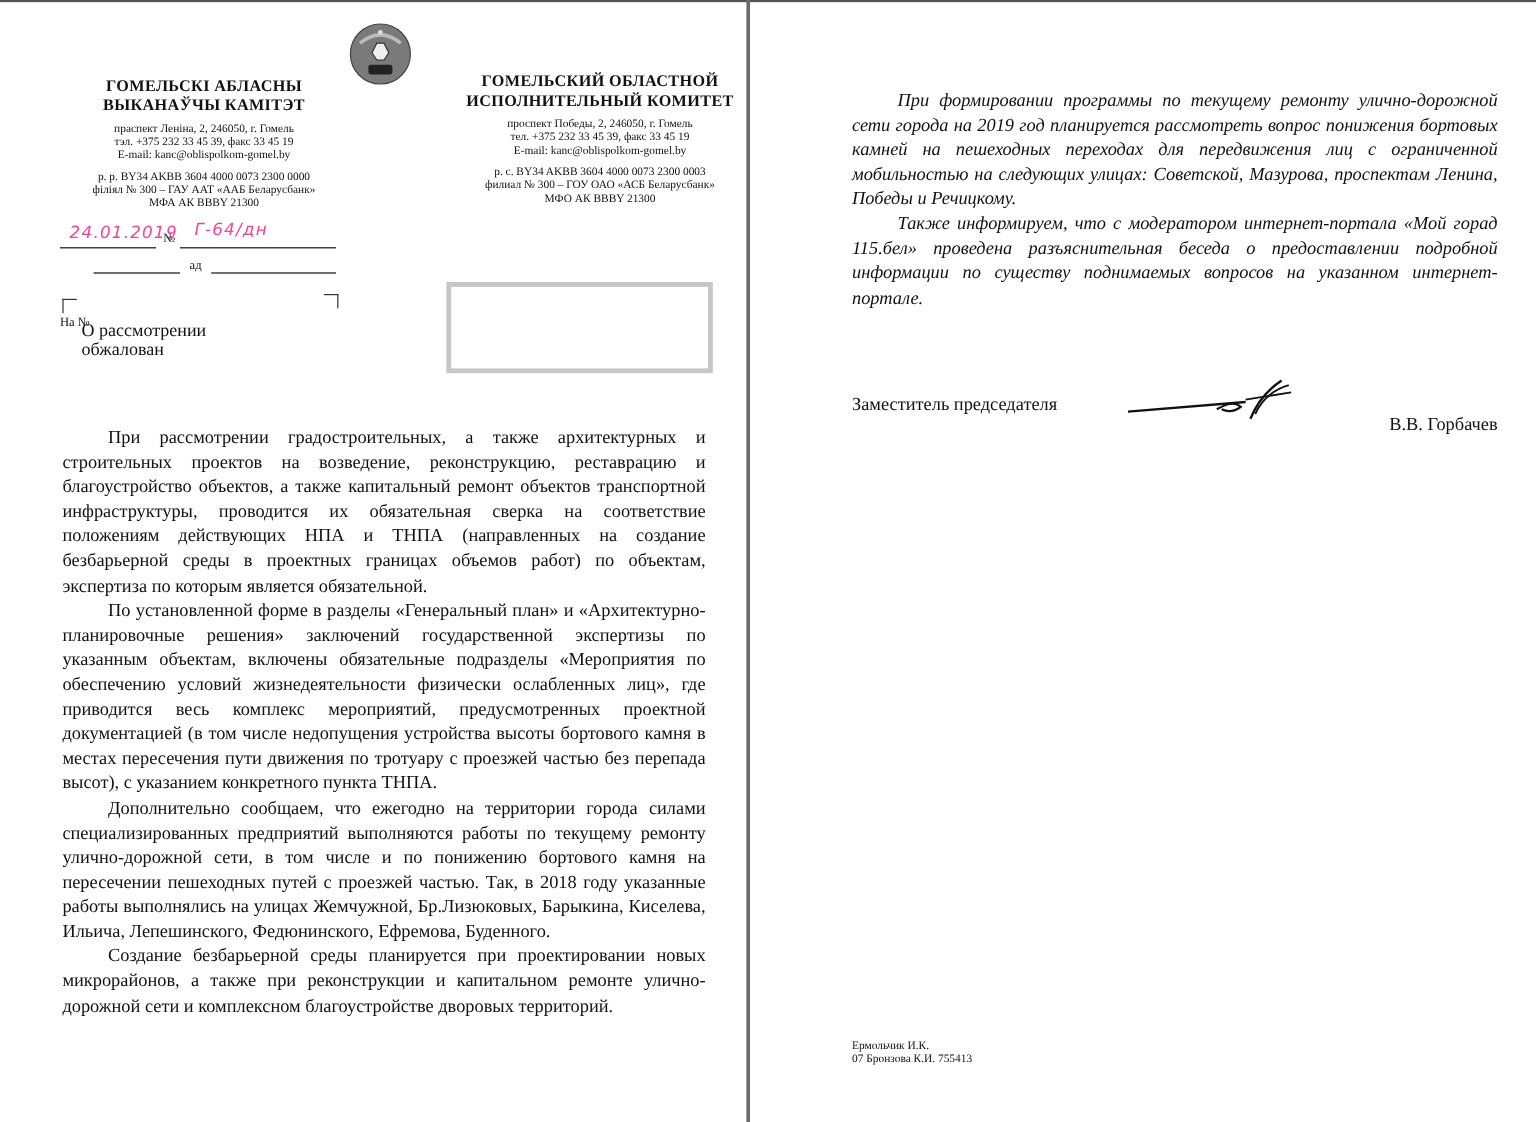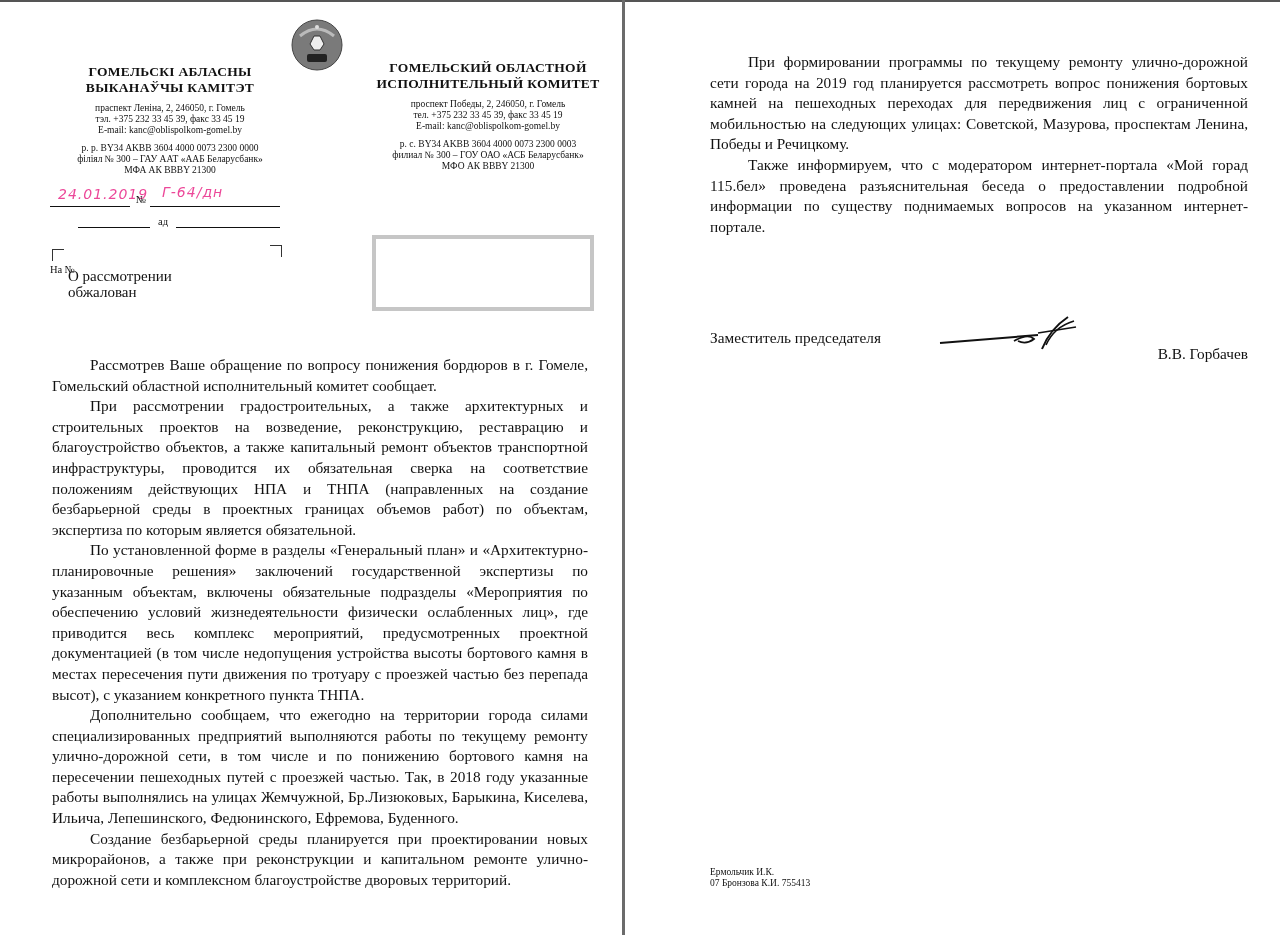--- a/index.html
+++ b/index.html
@@ -8,21 +8,21 @@
     .topbar { position: absolute; left: 0; top: 0; width: 1280px; height: 2px; background: #555; }
     .divider { position: absolute; left: 622px; top: 0; width: 3px; height: 935px; background: #6b6b6b; }
 
     .page { position: absolute; top: 2px; background: #fff; }
     .page-left { left: 0; width: 622px; height: 718px; }
     .page-right { left: 625px; width: 655px; height: 933px; }
 
     
     .hdr { position: absolute; text-align: center; }
     .hdr-by { left: 60px; top: 62px; width: 220px; }
-    .hdr-ru { left: 368px; top: 58px; width: 240px; }
+    .hdr-ru { left: 380px; top: 58px; width: 240px; }
     .hdr-title { font-weight: bold; font-size: 13.5px; line-height: 16px; letter-spacing: 0.3px; }
     .hdr-small { font-size: 9.5px; line-height: 11px; }
     .hdr-gap { height: 7px; }
 
     .emblem { position: absolute; left: 290px; top: 16px; width: 54px; height: 54px; }
 
     
     .reg { position: absolute; left: 50px; top: 186px; width: 232px; font-size: 11px; }
     .reg-row { position: relative; height: 24px; }
     .hand { position: absolute; font-family: "DejaVu Sans", sans-serif; font-style: italic; font-size: 14px; color: #ec4899; letter-spacing: 1px; }
@@ -31,21 +31,21 @@
 
     .corner-tl { position: absolute; left: 52px; top: 247px; width: 12px; height: 12px; border-left: 1.5px solid #333; border-top: 1.5px solid #333; }
     .corner-tr { position: absolute; left: 270px; top: 243px; width: 12px; height: 12px; border-right: 1.5px solid #333; border-top: 1.5px solid #333; }
     .subject { position: absolute; left: 68px; top: 266px; font-size: 15px; line-height: 16px; }
 
     .redact { position: absolute; left: 372px; top: 233px; width: 222px; height: 76px; border: 4px solid #c6c6c6; background: #fff; }
 
     
     .body-text { position: absolute; font-size: 15.3px; line-height: 20.6px; text-align: justify; }
     .left-body { left: 52px; top: 353px; width: 536px; }
-    .right-body { left: 710px; top: 52px; width: 538px; }
+    .right-body { left: 710px; top: 74px; width: 538px; font-style: italic; }
     .para { text-indent: 38px; }
 
     .sig-row { position: absolute; left: 710px; top: 329px; width: 538px; height: 24px; font-size: 15.3px; }
     .sig-title { position: absolute; left: 0; top: 0; }
     .sig-name { position: absolute; right: 0; top: 16px; }
     .sig-mark { position: absolute; left: 228px; top: -14px; width: 140px; height: 36px; }
 
     .exec { position: absolute; left: 710px; top: 867px; font-size: 9.5px; line-height: 11px; }
   </style>
 </head>
@@ -109,21 +109,20 @@
   <div class="corner-tl"></div>
   <div class="corner-tr"></div>
   <div class="subject">
     <div>О рассмотрении</div>
     <div>обжалован</div>
   </div>
 
   <div class="redact"></div>
 
   <div class="body-text left-body">
-    <p class="para">Рассмотрев Ваше обращение по вопросу понижения бордюров в г. Гомеле, Гомельский областной исполнительный комитет сообщает.</p>
     <p class="para">При рассмотрении градостроительных, а также архитектурных и строительных проектов на возведение, реконструкцию, реставрацию и благоустройство объектов, а также капитальный ремонт объектов транспортной инфраструктуры, проводится их обязательная сверка на соответствие положениям действующих НПА и ТНПА (направленных на создание безбарьерной среды в проектных границах объемов работ) по объектам, экспертиза по которым является обязательной.</p>
     <p class="para">По установленной форме в разделы «Генеральный план» и «Архитектурно-планировочные решения» заключений государственной экспертизы по указанным объектам, включены обязательные подразделы «Мероприятия по обеспечению условий жизнедеятельности физически ослабленных лиц», где приводится весь комплекс мероприятий, предусмотренных проектной документацией (в том числе недопущения устройства высоты бортового камня в местах пересечения пути движения по тротуару с проезжей частью без перепада высот), с указанием конкретного пункта ТНПА.</p>
     <p class="para">Дополнительно сообщаем, что ежегодно на территории города силами специализированных предприятий выполняются работы по текущему ремонту улично-дорожной сети, в том числе и по понижению бортового камня на пересечении пешеходных путей с проезжей частью. Так, в 2018 году указанные работы выполнялись на улицах Жемчужной, Бр.Лизюковых, Барыкина, Киселева, Ильича, Лепешинского, Федюнинского, Ефремова, Буденного.</p>
     <p class="para">Создание безбарьерной среды планируется при проектировании новых микрорайонов, а также при реконструкции и капитальном ремонте улично-дорожной сети и комплексном благоустройстве дворовых территорий.</p>
   </div>
 </div>
 
 <div class="divider"></div>
 
 <div class="page page-right"></div>

